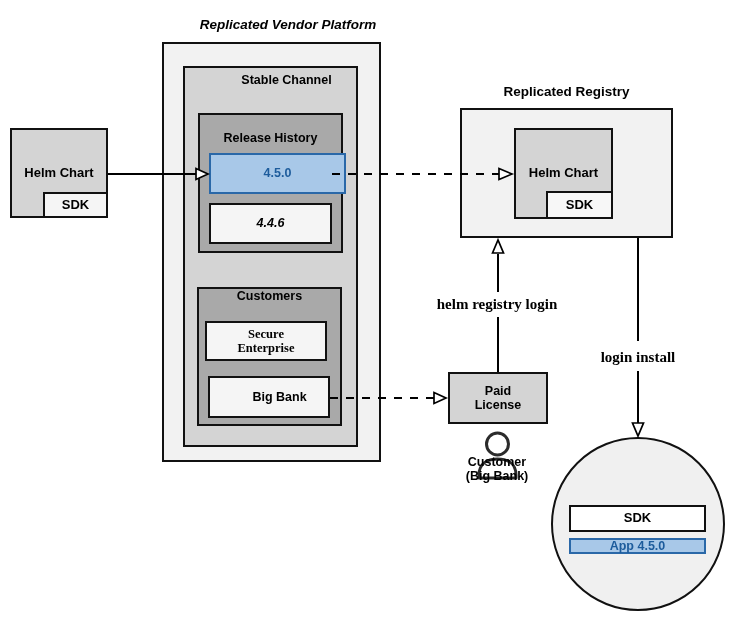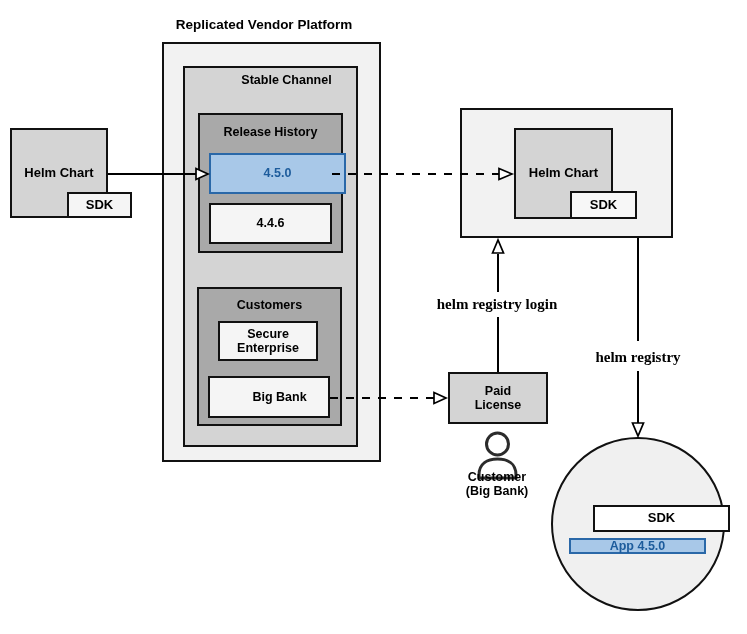--- a/index.html
+++ b/index.html
@@ -12,82 +12,83 @@
   .fill-lightest{background:#f2f2f2;}
   .fill-light{background:#f5f5f5;}
   .fill-med{background:#d4d4d4;}
   .fill-dark{background:#a9a9a9;}
   .fill-white{background:#ffffff;}
   .blue-box{background:#a8c8e8;border:2.5px solid #2a68a8;color:#1d5c9c;}
   .hdr{font-weight:bold;text-align:center;font-size:12.5px;line-height:1.15;}
   .title{font-weight:bold;text-align:center;font-size:13.5px;line-height:1.15;}
   .cbox{display:flex;align-items:center;justify-content:center;
         font-weight:bold;text-align:center;font-size:12.5px;line-height:1.15;}
-  .sdk{font-size:13px;margin-left:24px;}
+  .sdk{font-size:13px;}
   .mono{font-family:Liberation Serif, serif;
         font-weight:bold;font-size:15px;text-align:center;white-space:nowrap;}
   .wrap-narrow{display:inline-block;}
   svg.overlay{position:absolute;left:0;top:0;pointer-events:none;}
 </style>
 </head>
 <body>
 
 <div id="canvas">
 
-  <div class="abs title" style="left:144px;top:17px;width:240px;">Replicated Vendor Platform</div>
+  <div class="abs title" style="left:168px;top:17px;width:240px;font-style:italic;">Replicated Vendor Platform</div>
 
   <div class="box fill-lightest" style="left:162px;top:42px;width:219px;height:420px;"></div>
 
   <div class="box fill-med" style="left:183px;top:66px;width:175px;height:381px;">
     <div class="hdr" style="padding-top:5px;margin-left:32px;">Stable Channel</div>
   </div>
 
   <div class="box fill-dark" style="left:198px;top:113px;width:145px;height:140px;">
-    <div class="hdr" style="padding-top:10px;">Release History</div>
+    <div class="hdr" style="padding-top:16px;">Release History</div>
   </div>
 
   <div class="box blue-box cbox" style="left:209px;top:153px;width:137px;height:41px;">4.5.0</div>
 
-  <div class="box fill-light cbox" style="left:209px;top:203px;width:123px;height:41px;">4.4.6</div>
+  <div class="box fill-light cbox" style="left:209px;top:203px;width:123px;height:41px;font-style:italic;">4.4.6</div>
 
   <div class="box fill-dark" style="left:197px;top:287px;width:145px;height:139px;">
-    <div class="hdr" style="padding-top:9px;">Customers</div>
+    <div class="hdr" style="">Customers</div>
   </div>
 
-  <div class="box fill-light cbox" style="left:218px;top:321px;width:100px;height:40px;">
+  <div class="box fill-light cbox" style="left:205px;top:321px;width:122px;height:40px;font-family:Liberation Serif, serif;">
     <span class="wrap-narrow" style="width:78px;">Secure Enterprise</span>
   </div>
 
   <div class="box fill-light cbox" style="left:208px;top:376px;width:122px;height:42px;padding-left:21px;">Big Bank</div>
 
   <div class="box fill-med cbox" style="left:10px;top:128px;width:98px;height:90px;font-size:13px;">Helm Chart</div>
 
   <div class="box fill-light cbox sdk" style="left:43px;top:192px;width:65px;height:26px;">SDK</div>
 
+  <div class="abs title" style="left:460px;top:84px;width:213px;">Replicated Registry</div>
 
   <div class="box fill-lightest" style="left:460px;top:108px;width:213px;height:130px;"></div>
 
   <div class="box fill-med cbox" style="left:514px;top:128px;width:99px;height:91px;font-size:13px;">Helm Chart</div>
 
   <div class="box cbox sdk" style="left:546px;top:191px;width:67px;height:28px;background:#f7f7f7;">SDK</div>
 
   <div class="abs mono" style="left:389px;top:296px;width:216px;">helm registry login</div>
 
-  <div class="abs mono" style="left:575px;top:349px;width:126px;">helm registry</div>
+  <div class="abs mono" style="left:575px;top:349px;width:126px;">login install</div>
 
   <div class="box fill-med cbox" style="left:448px;top:372px;width:100px;height:52px;">
     <span class="wrap-narrow" style="width:60px;text-align:center;">Paid License</span>
   </div>
 
   <svg class="abs" style="left:475px;top:430px;" width="45" height="50" viewBox="0 0 45 50">
     <circle cx="22.5" cy="14" r="11" fill="#ffffff" stroke="#2b2b2b" stroke-width="3"></circle>
     <path d="M 4,48 L 4,45 C 4,33.5 12.5,29 22.5,29 C 32.5,29 41,33.5 41,45 L 41,48 Z" fill="#ffffff" stroke="#2b2b2b" stroke-width="3" stroke-linejoin="round"></path>
   </svg>
 
-  <div class="abs hdr" style="left:447px;top:470px;width:100px;">
+  <div class="abs hdr" style="left:447px;top:455px;width:100px;">
     <span class="wrap-narrow" style="width:82px;">Customer (Big Bank)</span>
   </div>
 
   <div class="box" style="left:551px;top:437px;width:174px;height:174px;border-radius:50%;background:#f0f0f0;"></div>
 
 
   <div class="box fill-white cbox sdk" style="left:569px;top:505px;width:137px;height:27px;">SDK</div>
 
   <div class="box blue-box cbox" style="left:569px;top:538px;width:137px;height:16px;">App 4.5.0</div>
 

